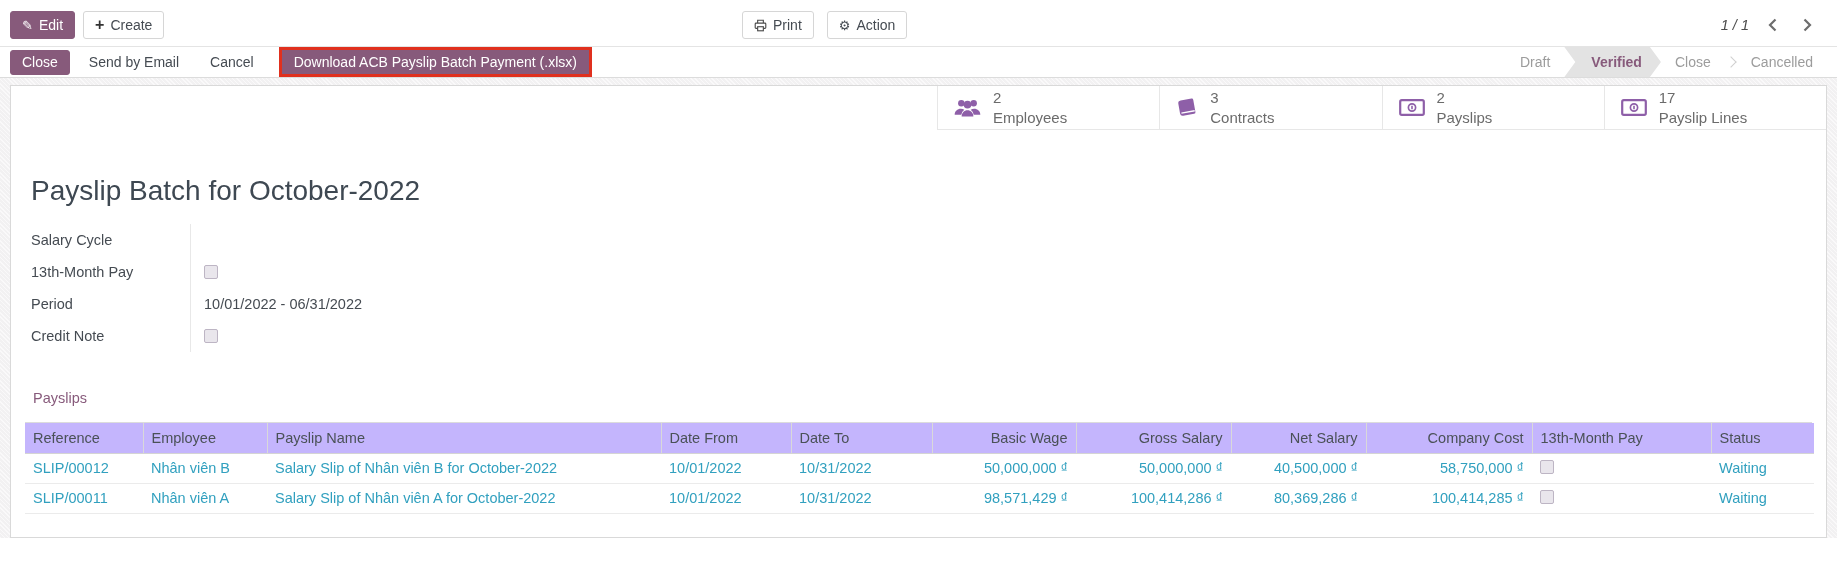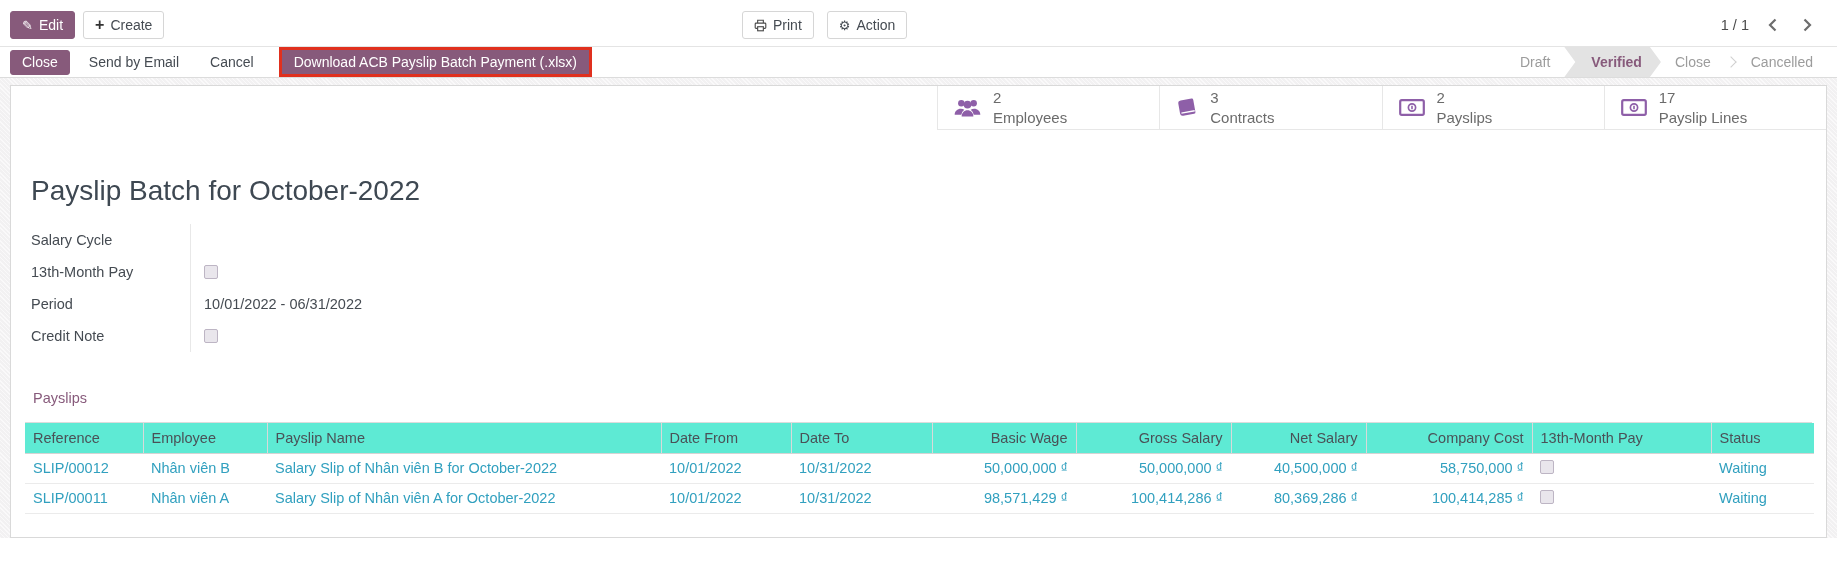--- a/index.html
+++ b/index.html
@@ -18,21 +18,21 @@
   .btn {
     display: inline-flex; align-items: center; gap: 6px; height: 28px; padding: 0 11px;
     font-family: inherit; font-size: 14px; border: 1px solid transparent; border-radius: 3px;
     background: #fff; color: #454b52; cursor: pointer; white-space: nowrap;
   }
   .btn-primary { background: #875A7B; border-color: #875A7B; color: #fff; }
   .btn-outline { border-color: #d6d6d6; }
   .icon-glyph { font-size: 13px; line-height: 1; }
   .plus-glyph { font-size: 16px; font-weight: 700; line-height: 1; color: #333; }
   .center-group { position: absolute; left: 732px; top: 0; display: flex; gap: 13px; }
-  .pager { position: absolute; right: 2px; top: 0; height: 28px; display: flex; align-items: center; gap: 12px; font-size: 14.5px; color: #4c4c4c; }
+  .pager { position: absolute; right: 2px; top: 0; height: 28px; display: flex; align-items: center; gap: 12px; font-size: 14.5px; color: #4c4c4c; font-style: italic; }
   .pager-arrow { cursor: pointer; padding: 2px 7px; display: flex; }
   
   .statusbar {
     display: flex; align-items: center; height: 32px; background: #fff;
     border-top: 1px solid #e4e4e4; border-bottom: 1px solid #dcdcdc; padding-left: 10px;
   }
   .sb-left { display: flex; align-items: center; gap: 7px; height: 100%; }
   .sb-btn { height: 25px; }
   .sb-plain { border: none; background: transparent; padding: 0 12px; height: 25px; }
   .highlight-wrap { display: inline-flex; border: 3px solid #e0301e; margin-left: 6px; }
@@ -62,21 +62,21 @@
   .field-label { color: #454b52; font-size: 14.5px; border-right: 1px solid #e8e8e8; display: flex; align-items: center; }
   .field-value { padding-left: 13px; font-size: 14.5px; color: #454b52; display: flex; align-items: center; }
   .field-value.link { color: #875A7B; cursor: pointer; }
   .o-checkbox { width: 14px; height: 14px; background: #e9e6ec; border: 1px solid #bdb5c4; border-radius: 2px; display: inline-block; cursor: pointer; }
   .notebook { margin: 36px 14px 0; border-bottom: 1px solid #dcdcdc; padding: 0 0 13px 8px; }
   .tab-active { color: #875A7B; font-size: 14.5px; line-height: 21px; cursor: pointer; }
   
   .table-wrap { margin: 0 14px; }
   table { width: 100%; border-collapse: collapse; table-layout: fixed; font-size: 14.5px; }
   thead th {
-    background: #5eead4; color: #4a5157; font-weight: 400; text-align: left;
+    background: #c4b5fd; color: #4a5157; font-weight: 400; text-align: left;
     padding: 0 8px; height: 30px; border-right: 1px solid #d9d9d9; border-bottom: 1px solid #d4d4d4;
     white-space: nowrap; overflow: hidden; cursor: pointer;
   }
   thead th:last-child { border-right: none; }
   tbody td {
     padding: 0 8px; height: 30px; border-bottom: 1px solid #ebebeb;
     color: #31a0bf; white-space: nowrap; overflow: hidden; cursor: pointer;
   }
   .num { text-align: right; }
 </style>

